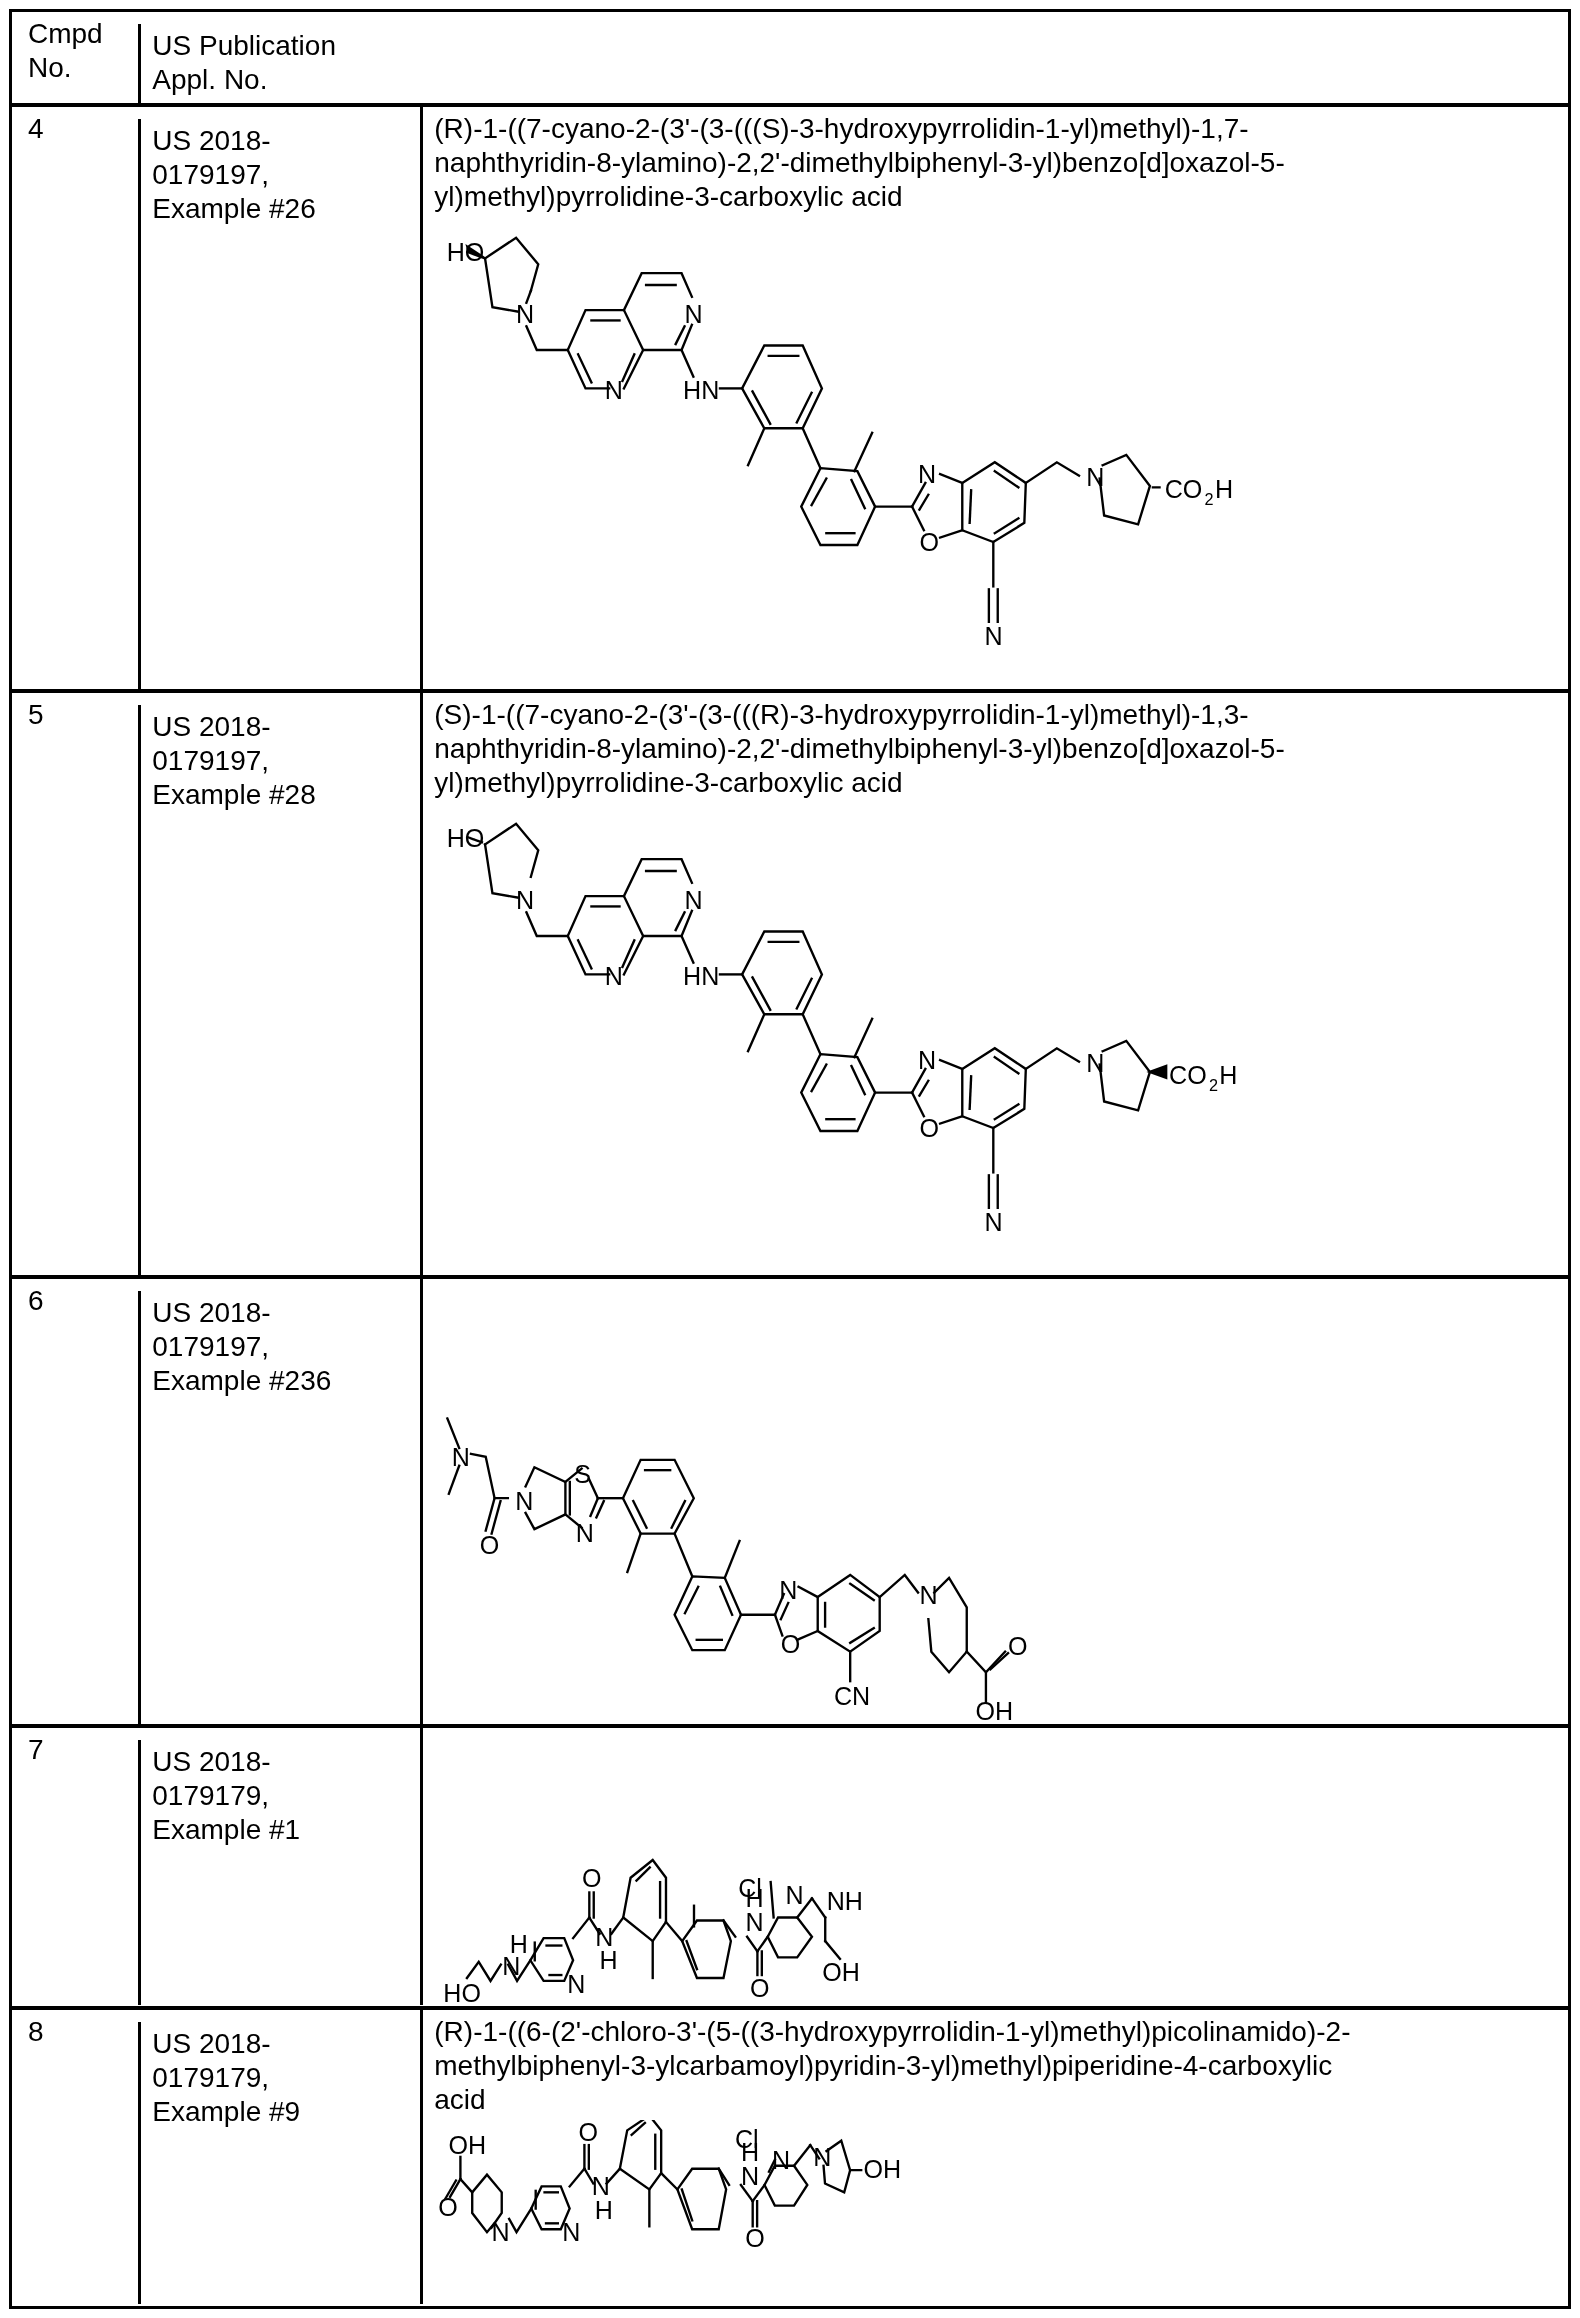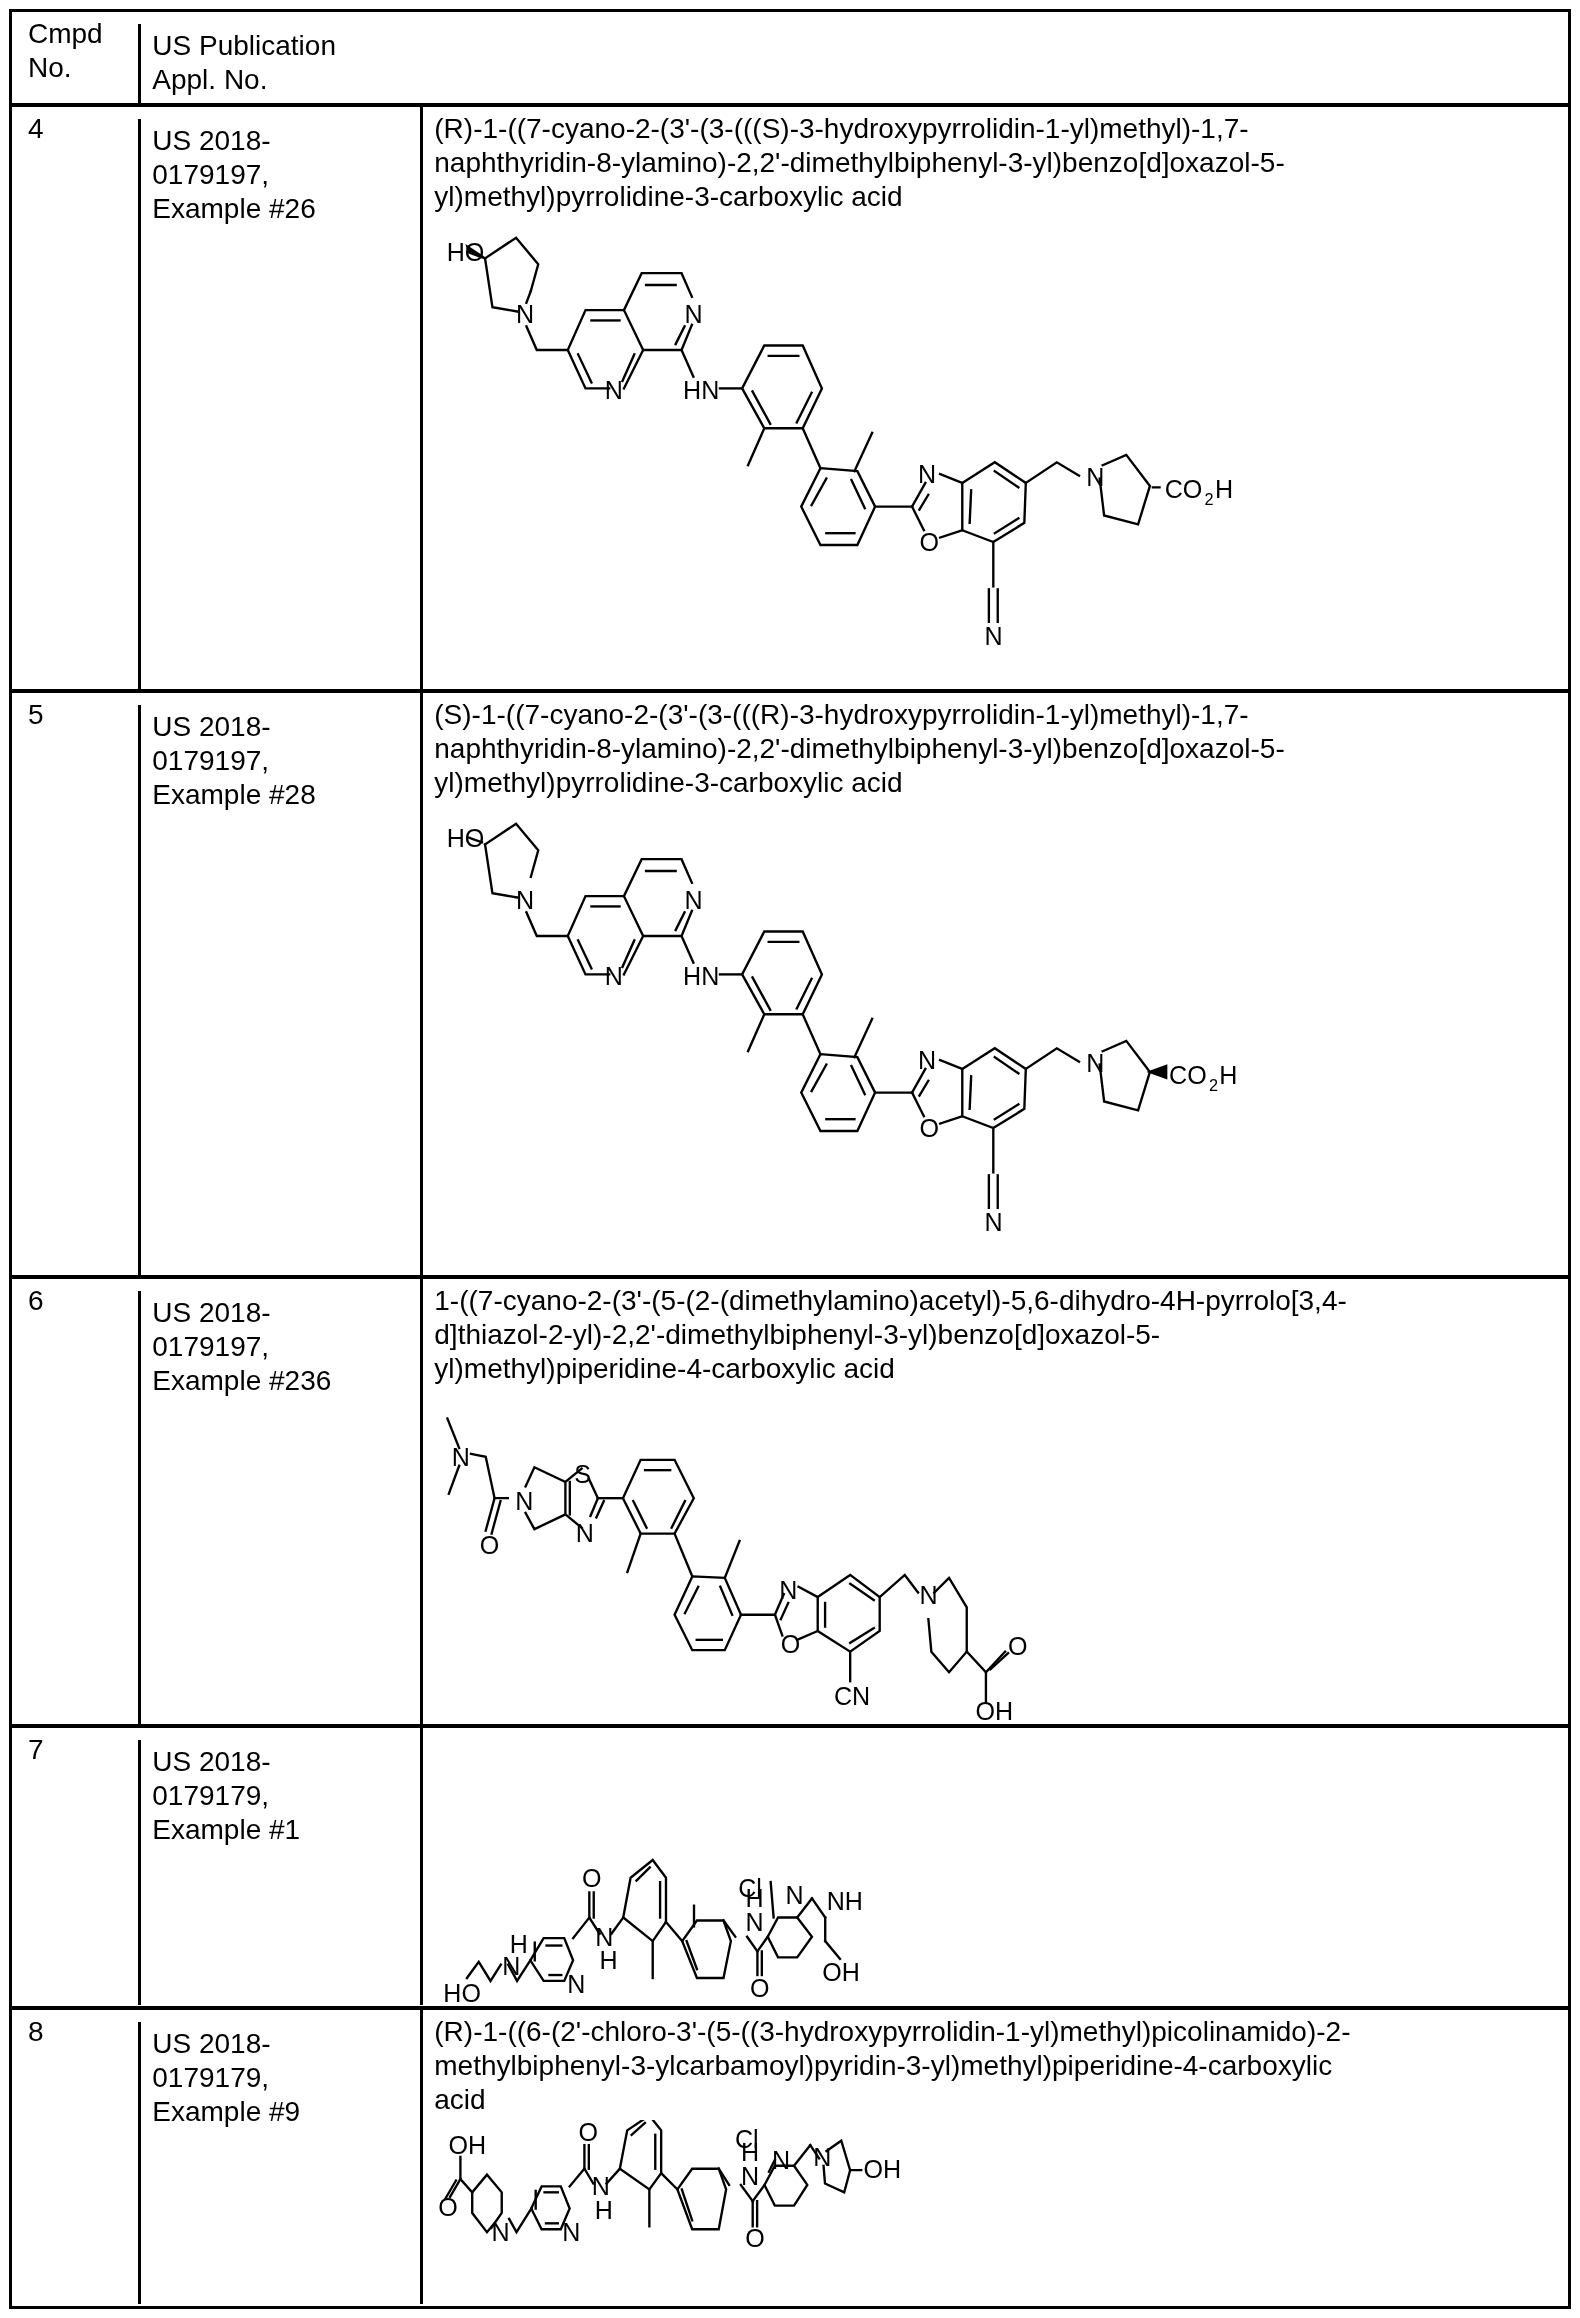--- a/index.html
+++ b/index.html
@@ -110,21 +110,21 @@
       </svg>
     </div>
   </div>
 
   <div class="row" style="top:677px;height:586px;">
     <div class="cell c1">5</div>
     <div class="cell c2 txt">US 2018-
 0179197,
 Example #28</div>
     <div class="cell c3">
-      <div class="txt">(S)-1-((7-cyano-2-(3'-(3-(((R)-3-hydroxypyrrolidin-1-yl)methyl)-1,7-
+      <div class="txt">(S)-1-((7-cyano-2-(3'-(3-(((R)-3-hydroxypyrrolidin-1-yl)methyl)-1,3-
 naphthyridin-8-ylamino)-2,2'-dimethylbiphenyl-3-yl)benzo[d]oxazol-5-
 yl)methyl)pyrrolidine-3-carboxylic acid</div>
       <svg class="mol" style="top:110px;left:0;font-size:35px" width="1148" height="461" viewBox="283 545 777 312">
         <g class="b">
           <polyline points="325,573 346,559 361,577 356,595"></polyline>
           <polyline points="325,573 330,606 347,609"></polyline>
           <line x1="313" y1="568" x2="324" y2="572" stroke-dasharray="1.5,1.5"></line>
           <polyline points="353,619 360,635 381,635"></polyline>
           <polyline points="381,635 393,608 419,608 432,635 419,661"></polyline>
           <polyline points="381,635 393,661 409,661"></polyline>
@@ -180,23 +180,20 @@
       </svg>
     </div>
   </div>
 
   <div class="row" style="top:1263px;height:449px;">
     <div class="cell c1">6</div>
     <div class="cell c2 txt">US 2018-
 0179197,
 Example #236</div>
     <div class="cell c3">
-      <div class="txt">1-((7-cyano-2-(3'-(5-(2-(dimethylamino)acetyl)-5,6-dihydro-4H-pyrrolo[3,4-
-d]thiazol-2-yl)-2,2'-dimethylbiphenyl-3-yl)benzo[d]oxazol-5-
-yl)methyl)piperidine-4-carboxylic acid</div>
       <svg class="mol" style="top:110px;left:0;font-size:35px" width="1148" height="332" viewBox="283 934 777 225">
         <g class="b">
           <line x1="299" y1="954" x2="307" y2="974"></line>
           <line x1="307" y1="986" x2="300" y2="1005"></line>
           <polyline points="315,978 325,980 331,1008 340,1008"></polyline>
           <line x1="331" y1="1008" x2="325" y2="1030"></line>
           <line x1="335" y1="1010" x2="329" y2="1032"></line>
           <polyline points="352,1000 358,987 379,997 379,1019 358,1029 352,1018"></polyline>
           <line x1="382" y1="997" x2="382" y2="1019"></line>
           <line x1="379" y1="997" x2="390" y2="988"></line>

